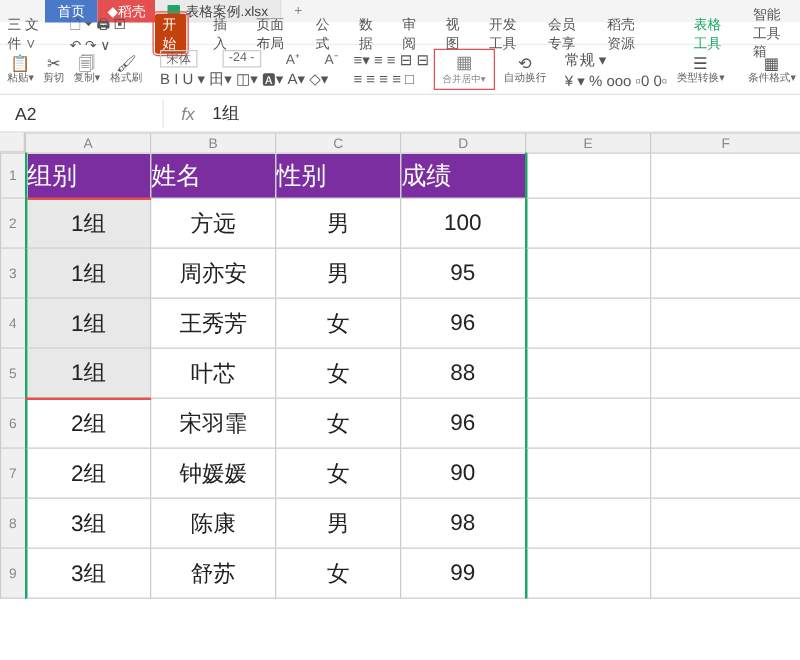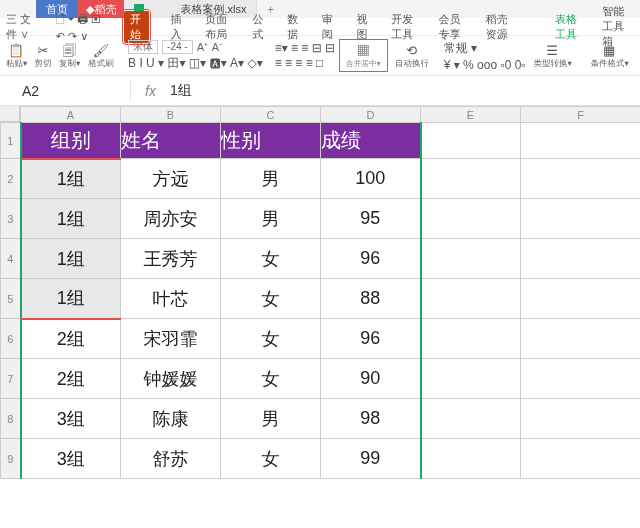--- a/index.html
+++ b/index.html
@@ -3,70 +3,70 @@
 <meta charset="utf-8">
 <style>
 * { margin: 0; padding: 0; box-sizing: border-box; }
 html, body { width: 640px; height: 528px; overflow: hidden; font-family: "Microsoft YaHei", sans-serif; background: #fff; font-size: 12px; color: #333; }
 
 
 .tabbar { height: 18px; background: #f4f4f4; display: flex; align-items: stretch; }
 .tab { display: flex; align-items: center; padding: 0 10px; font-size: 11px; cursor: pointer; }
 .tab-home { background: #4a79c9; color: #fff; margin-left: 36px; }
 .tab-doke { background: #e44f4f; color: #fff; padding: 0 8px; }
-.tab-file { background: #eaeaea; color: #444; border-right: 1px solid #ddd; gap: 32px; }
+.tab-file { background: #eaeaea; color: #444; border-right: 1px solid #ddd; }
 .tab-file .ico { width: 10px; height: 10px; background: #1ba864; margin-right: 4px; border-radius: 1px; }
 .tab-add { padding: 0 10px; color: #888; }
 
 
 .menubar { height: 18px; display: flex; align-items: center; gap: 22px; padding: 0 6px; font-size: 11px; color: #555; background: #fff; border-bottom: 1px solid #eee; }
 .menuitem { cursor: pointer; }
 .menuitem.active { background: #c2410c; color: #fff; padding: 1px 6px; border-radius: 2px; outline: 1px solid #e44f4f; outline-offset: 1px; }
 .menubar .sp { flex: 1; }
 .rtab { color: #1ba864; cursor: pointer; }
 .rtab2 { color: #555; cursor: pointer; }
 
 
 .ribbon { height: 40px; display: flex; align-items: center; gap: 4px; padding: 2px 4px; border-bottom: 1px solid #e2e2e2; font-size: 11px; color: #666; overflow: hidden; white-space: nowrap; }
 .rgrp { display: flex; flex-direction: column; align-items: center; gap: 1px; line-height: 1; cursor: pointer; }
 .rgrp .ic { font-size: 13px; color: #555; }
 .rgrp .lb { font-size: 10px; transform: scale(0.85); }
 .divider { width: 1px; height: 30px; background: #e5e5e5; margin: 0 2px; }
 .fontrow { display: flex; flex-direction: column; gap: 1px; }
-.fontname { display:flex; align-items:center; gap:4px; }
+.fontname { display:flex; align-items:center; gap:20px; }
 .fontname .sel { border:1px solid #ccc; padding:0 4px; font-size:10px; height:14px; display:flex; align-items:center; }
 .iconrow { display:flex; gap:4px; font-size:12px; color:#555; }
 .iconrow span { cursor:pointer; }
 .mergebox { display:flex; flex-direction:column; align-items:center; border:1px solid #e44f4f; padding:1px 3px; cursor:pointer; }
 .mergebox .ic { font-size:14px; color:#888; }
 .mergebox .lb { font-size:9px; color:#888; transform:scale(0.85); }
 
 
 .fbar { height: 30px; display:flex; align-items:center; border-bottom:1px solid #e2e2e2; font-size:14px; }
-.fbar .namebox { width:130px; padding-left:22px; color:#333; }
+.fbar .namebox { width:130px; padding-left:12px; color:#333; }
 .fbar .sep2 { width:1px; height:22px; background:#e5e5e5; }
 .fbar .fx { padding:0 8px 0 14px; color:#888; font-style:italic; }
 .fbar .fval { padding-left:6px; color:#333; }
 
 
 .sheet { position:relative; }
 .corner { position:absolute; left:0; top:0; width:20px; height:16px; border-right:1px solid #ccc; border-bottom:1px solid #ccc; background:#f0f0f0; z-index:1; }
 table.grid { border-collapse:collapse; table-layout:fixed; width:640px; }
 table.grid th, table.grid td { border:1px solid #ccc; overflow:hidden; }
 table.grid th.rowh { width:20px; background:#f0f0f0; color:#888; font-weight:normal; font-size:11px; text-align:center; }
 table.grid th.colh { height:16px; background:#f0f0f0; color:#888; font-weight:normal; font-size:11px; }
 .colA{width:100px}.colB{width:100px}.colC{width:100px}.colD{width:100px}.colE{width:100px}.colF{width:120px}
 .datarow td { height:40px; text-align:center; font-size:18px; color:#222; background:#fff; }
 tr.headerrow td.data { background:#7a2ea0; color:#fff; font-size:20px; height:36px; }
 tr.headerrow td.data.first { border-left:2px solid #1ba864; }
 .selcellA { background:#e8e8e8 !important; }
 .selborder-top { border-top:2px solid #e44f4f !important; }
 .selborder-bot { border-bottom:2px solid #e44f4f !important; border-top:1px solid #bbb !important; }
 .lastrow td { height:36px; }
-.greenband-l { border-left:2px solid #1ba864 !important;text-align:center; }
+.greenband-l { border-left:2px solid #1ba864 !important; }
 .greenband-r-d { border-right:2px solid #1ba864 !important; }
 th.rowh.selhead { background:#e3e3e3; color:#1ba864; }
 th.colh.selhead { background:#e3e3e3; color:#1ba864; }
 </style>
 </head>
 <body>
 
 <div class="tabbar">
   <div class="tab tab-home">首页</div>
   <div class="tab tab-doke">

